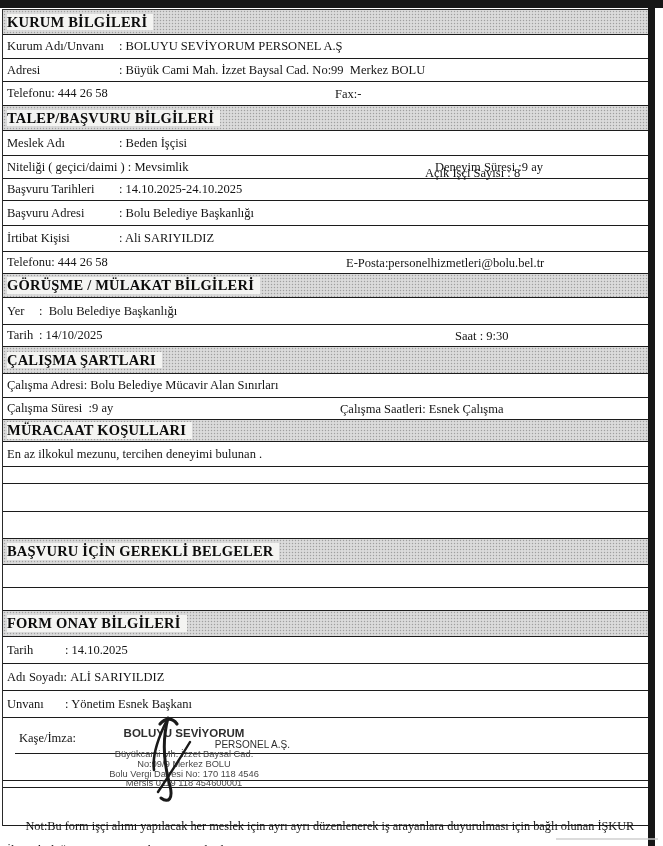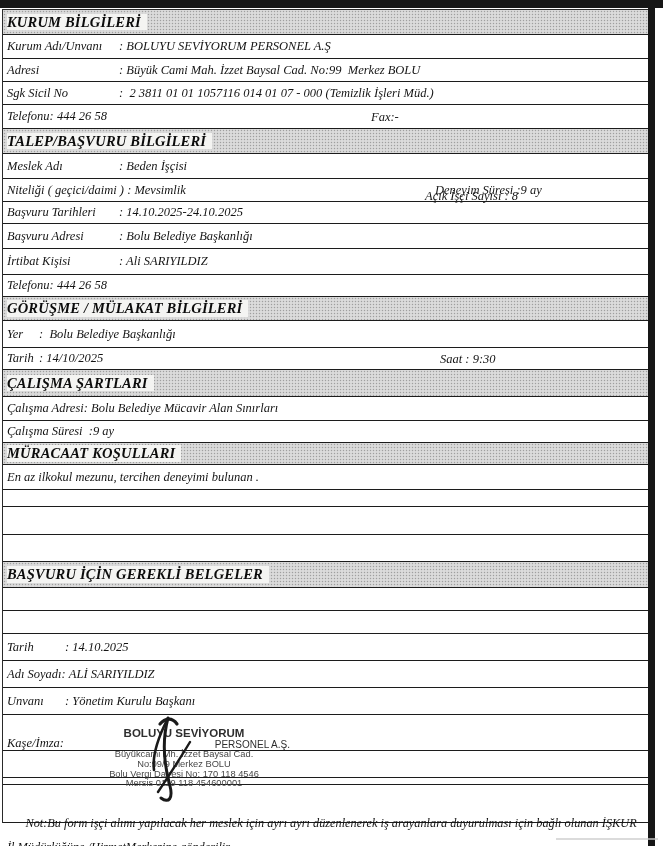--- a/index.html
+++ b/index.html
@@ -20,21 +20,20 @@
   }
   .row{
     position:relative;
     box-sizing:border-box;
     border-bottom:1px solid #1c1c1c;
     display:flex;align-items:center;
     padding:0 4px;
     font-size:12.5px;
     line-height:1.15;
     white-space:pre-wrap;
-    font-style:italic;
   }
   .row span{white-space:pre-wrap;}
   .row.block{display:block;padding-top:2px;line-height:24px;font-size:12.3px;}
   .hdr{
     font-weight:bold;
     font-size:14.5px;
     letter-spacing:0.2px;
     color:#0c0c0c;
     background-color:#e9e9e9;
     background-image:
@@ -45,21 +44,21 @@
   }
   .hdr span{background:#f4f4f2;padding-right:6px;}
   .lbl{display:inline-block;}
   .w112{min-width:112px;}
   .w32{min-width:32px;}
   .w58{min-width:58px;}
   .col2{position:absolute;top:50%;transform:translateY(-50%);}
   .h7{height:7px}.h17{height:17px}.h21{height:27px}.h22{height:22px}
   .h23{height:23px}.h24{height:24px}.h25{height:25px}.h26{height:26px}
   .h27{height:27px}.h28{height:28px}.h36{height:36px}.h38{height:38px}
-  .kase-row{align-items:flex-end;padding-top:5px;}
+  .kase-row{align-items:center;padding-top:5px;margin-left:12px;}
   .stamp{
     position:absolute;left:78px;top:727px;width:212px;
     text-align:center;
     font-family:"Liberation Sans", sans-serif;
     color:#3c3c3c;
   }
   .stamp .s1{font-weight:bold;font-size:11.5px;line-height:12px;color:#2e2e2e;}
   .stamp .s2{font-weight:normal;font-size:10px;line-height:11px;color:#2e2e2e;text-align:right;}
   .stamp .s3,.stamp .s4,.stamp .s5,.stamp .s6{font-size:9.3px;line-height:9.8px;color:#474747;}
   .signature{position:absolute;left:0;top:0;width:663px;height:846px;pointer-events:none;}
@@ -76,26 +75,23 @@
 
     <div class="row hdr h25">
       <span>KURUM BİLGİLERİ</span>
     </div>
     <div class="row h24">
       <span class="lbl w112">Kurum Adı/Unvanı</span><span class="val">: BOLUYU SEVİYORUM PERSONEL A.Ş</span>
     </div>
     <div class="row h23">
       <span class="lbl w112">Adresi</span><span class="val">: Büyük Cami Mah. İzzet Baysal Cad. No:99  Merkez BOLU</span>
     </div>
-    <div class="row h23">
-      <span class="lbl w112">Sgk Sicil No</span><span class="val">:  2 3811 01 01 1057116 014 01 07 - 000 (Temizlik İşleri Müd.)</span>
-    </div>
     <div class="row h24">
       <span>Telefonu: 444 26 58</span>
-      <span class="col2" style="left:368px;">Fax:-</span>
+      <span class="col2" style="left:332px;">Fax:-</span>
     </div>
 
     <div class="row hdr h25">
       <span>TALEP/BAŞVURU BİLGİLERİ</span>
     </div>
     <div class="row h25">
       <span class="lbl w112">Meslek Adı</span><span class="val">: Beden İşçisi</span>
       <span class="col2" style="left:422px;margin-top:30px;">Açık İşçi Sayısı : 8</span>
     </div>
     <div class="row h23">
@@ -106,67 +102,72 @@
       <span class="lbl w112">Başvuru Tarihleri</span><span class="val">: 14.10.2025-24.10.2025</span>
     </div>
     <div class="row h25">
       <span class="lbl w112">Başvuru Adresi</span><span class="val">: Bolu Belediye Başkanlığı</span>
     </div>
     <div class="row h26">
       <span class="lbl w112">İrtibat Kişisi</span><span class="val">: Ali SARIYILDIZ</span>
     </div>
     <div class="row h22">
       <span>Telefonu: 444 26 58</span>
+      <span class="col2" style="left:343px;">E-Posta:personelhizmetleri@bolu.bel.tr</span>
     </div>
 
     <div class="row hdr h24">
       <span>GÖRÜŞME / MÜLAKAT BİLGİLERİ</span>
     </div>
     <div class="row h21">
       <span class="lbl w32">Yer</span><span class="val">:  Bolu Belediye Başkanlığı</span>
     </div>
     <div class="row h22">
       <span class="lbl w32">Tarih</span><span class="val">: 14/10/2025</span>
-      <span class="col2" style="left:437px;">Saat : 9:30</span>
+      <span class="col2" style="left:452px;">Saat : 9:30</span>
     </div>
 
     <div class="row hdr h27">
       <span>ÇALIŞMA ŞARTLARI</span>
     </div>
     <div class="row h24">
       <span>Çalışma Adresi: Bolu Belediye Mücavir Alan Sınırları</span>
     </div>
     <div class="row h22">
       <span>Çalışma Süresi  :9 ay</span>
+      <span class="col2" style="left:337px;">Çalışma Saatleri: Esnek Çalışma</span>
     </div>
 
     <div class="row hdr h22">
       <span>MÜRACAAT KOŞULLARI</span>
     </div>
     <div class="row h25">
       <span>En az ilkokul mezunu, tercihen deneyimi bulunan .</span>
     </div>
     <div class="row h17"></div>
     <div class="row h28"></div>
     <div class="row h21"></div>
 
     <div class="row hdr h26">
       <span>BAŞVURU İÇİN GEREKLİ BELGELER</span>
     </div>
     <div class="row h23"></div>
     <div class="row h23"></div>
 
+    <div class="row hdr h26">
+      <span>FORM ONAY BİLGİLERİ</span>
+    </div>
     <div class="row h27">
       <span class="lbl w58">Tarih</span><span class="val">: 14.10.2025</span>
     </div>
     <div class="row h27">
       <span class="lbl">Adı Soyadı:</span><span class="val"> ALİ SARIYILDIZ</span>
     </div>
     <div class="row h27">
-      <span class="lbl w58">Unvanı</span><span class="val">: Yönetim Kurulu Başkanı</span>
+      <span class="lbl w58">Unvanı</span><span class="val">: Yönetim Esnek Başkanı</span>
     </div>
     <div class="row h36 kase-row">
       <span>Kaşe/İmza:</span>
     </div>
     <div class="row h27"></div>
     <div class="row h7"></div>
 
     <div class="row block h38">
       <span>Not:Bu form işçi alımı yapılacak her meslek için ayrı ayrı düzenlenerek iş arayanlara duyurulması için bağlı olunan İŞKUR İl Müdürlüğüne /HizmetMerkezine gönderilir.</span>
     </div>

